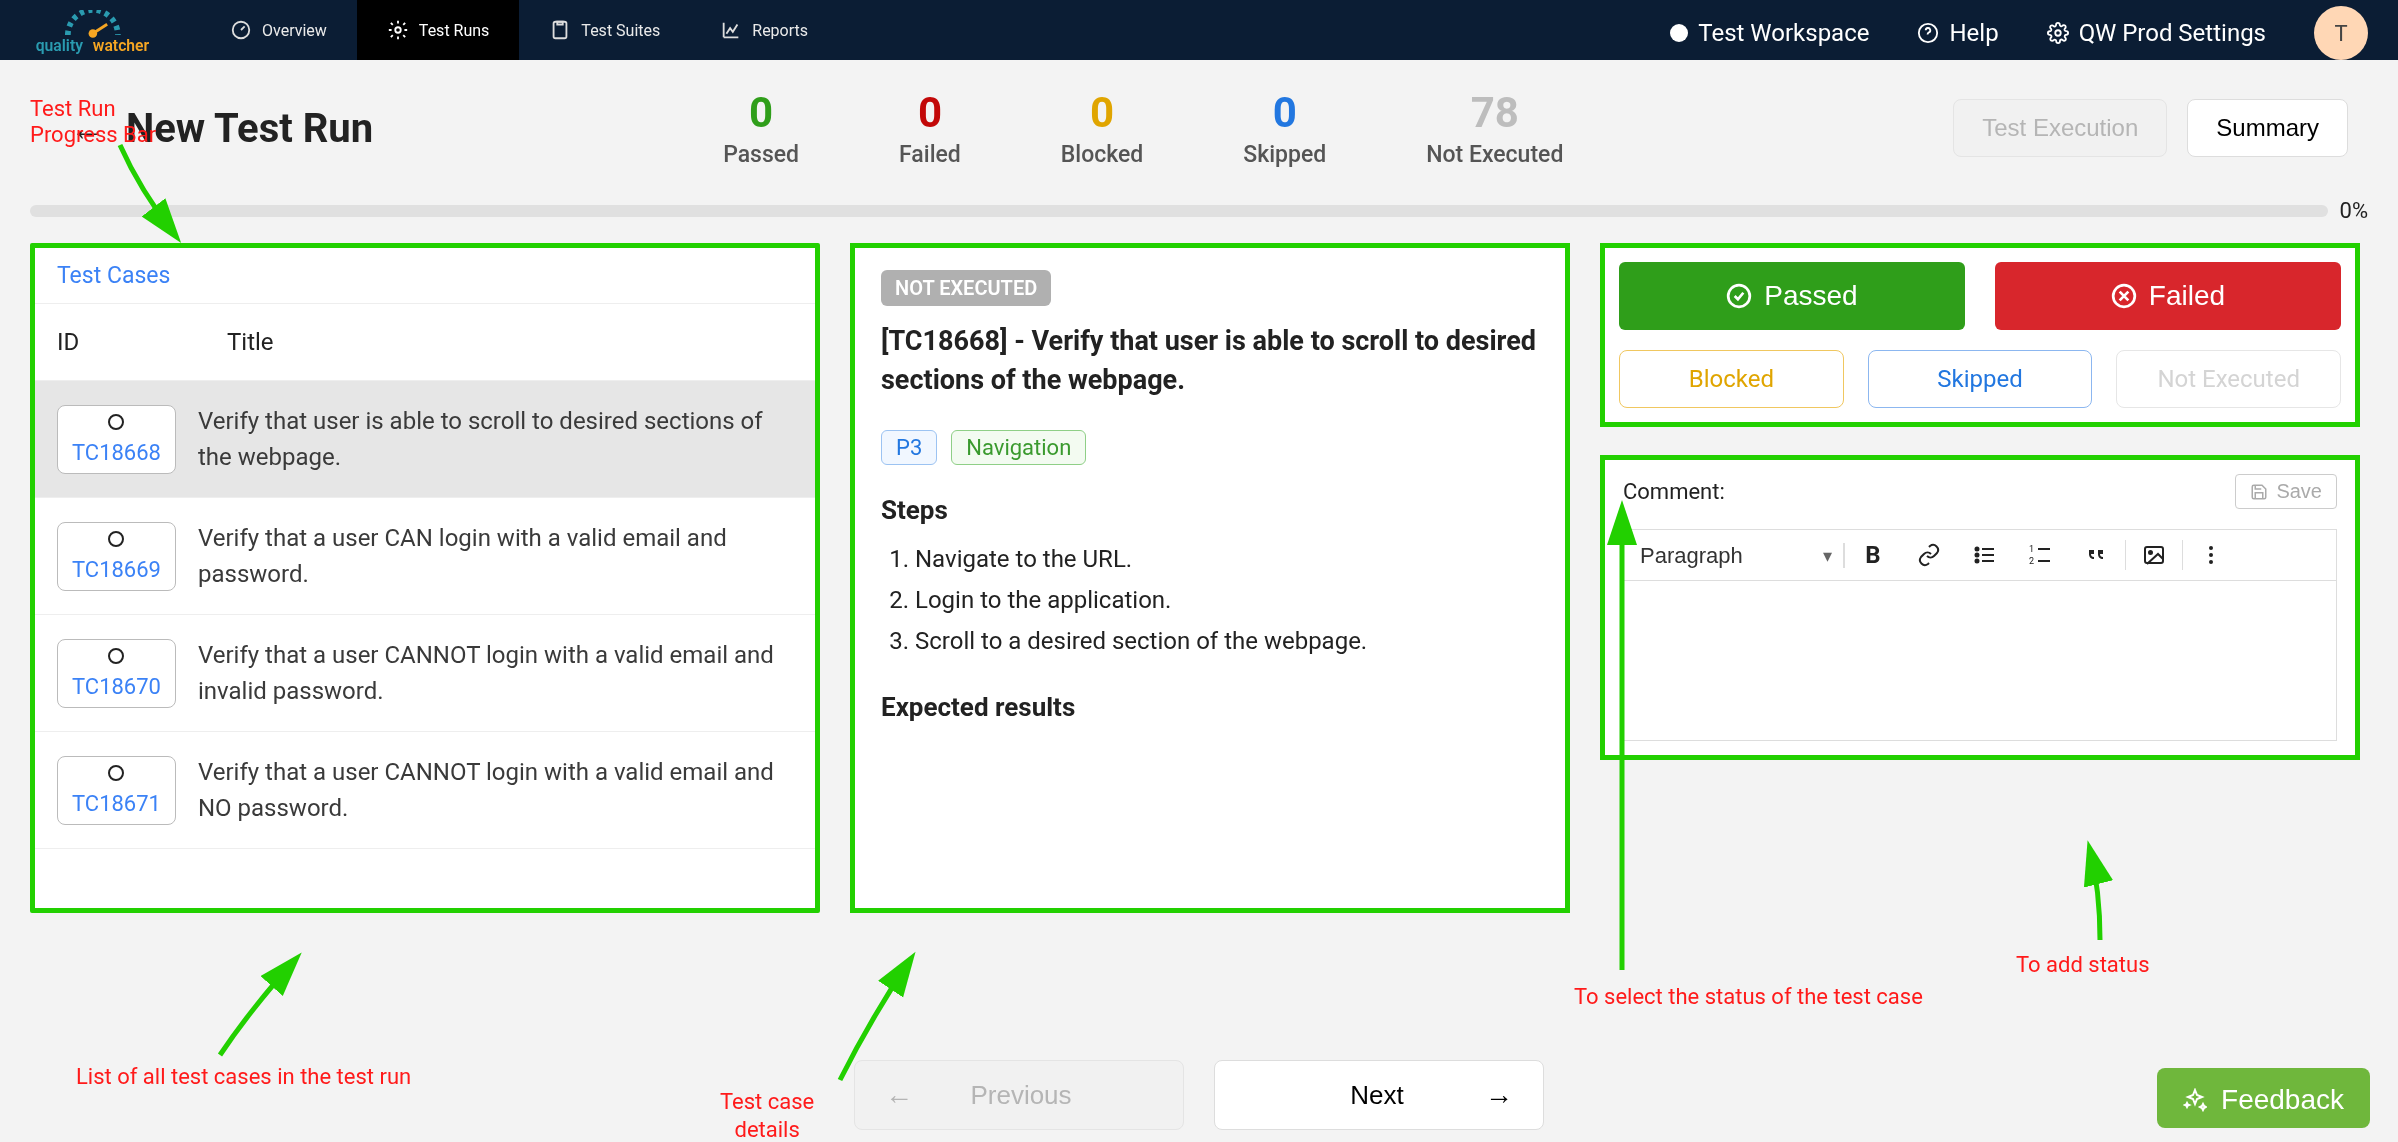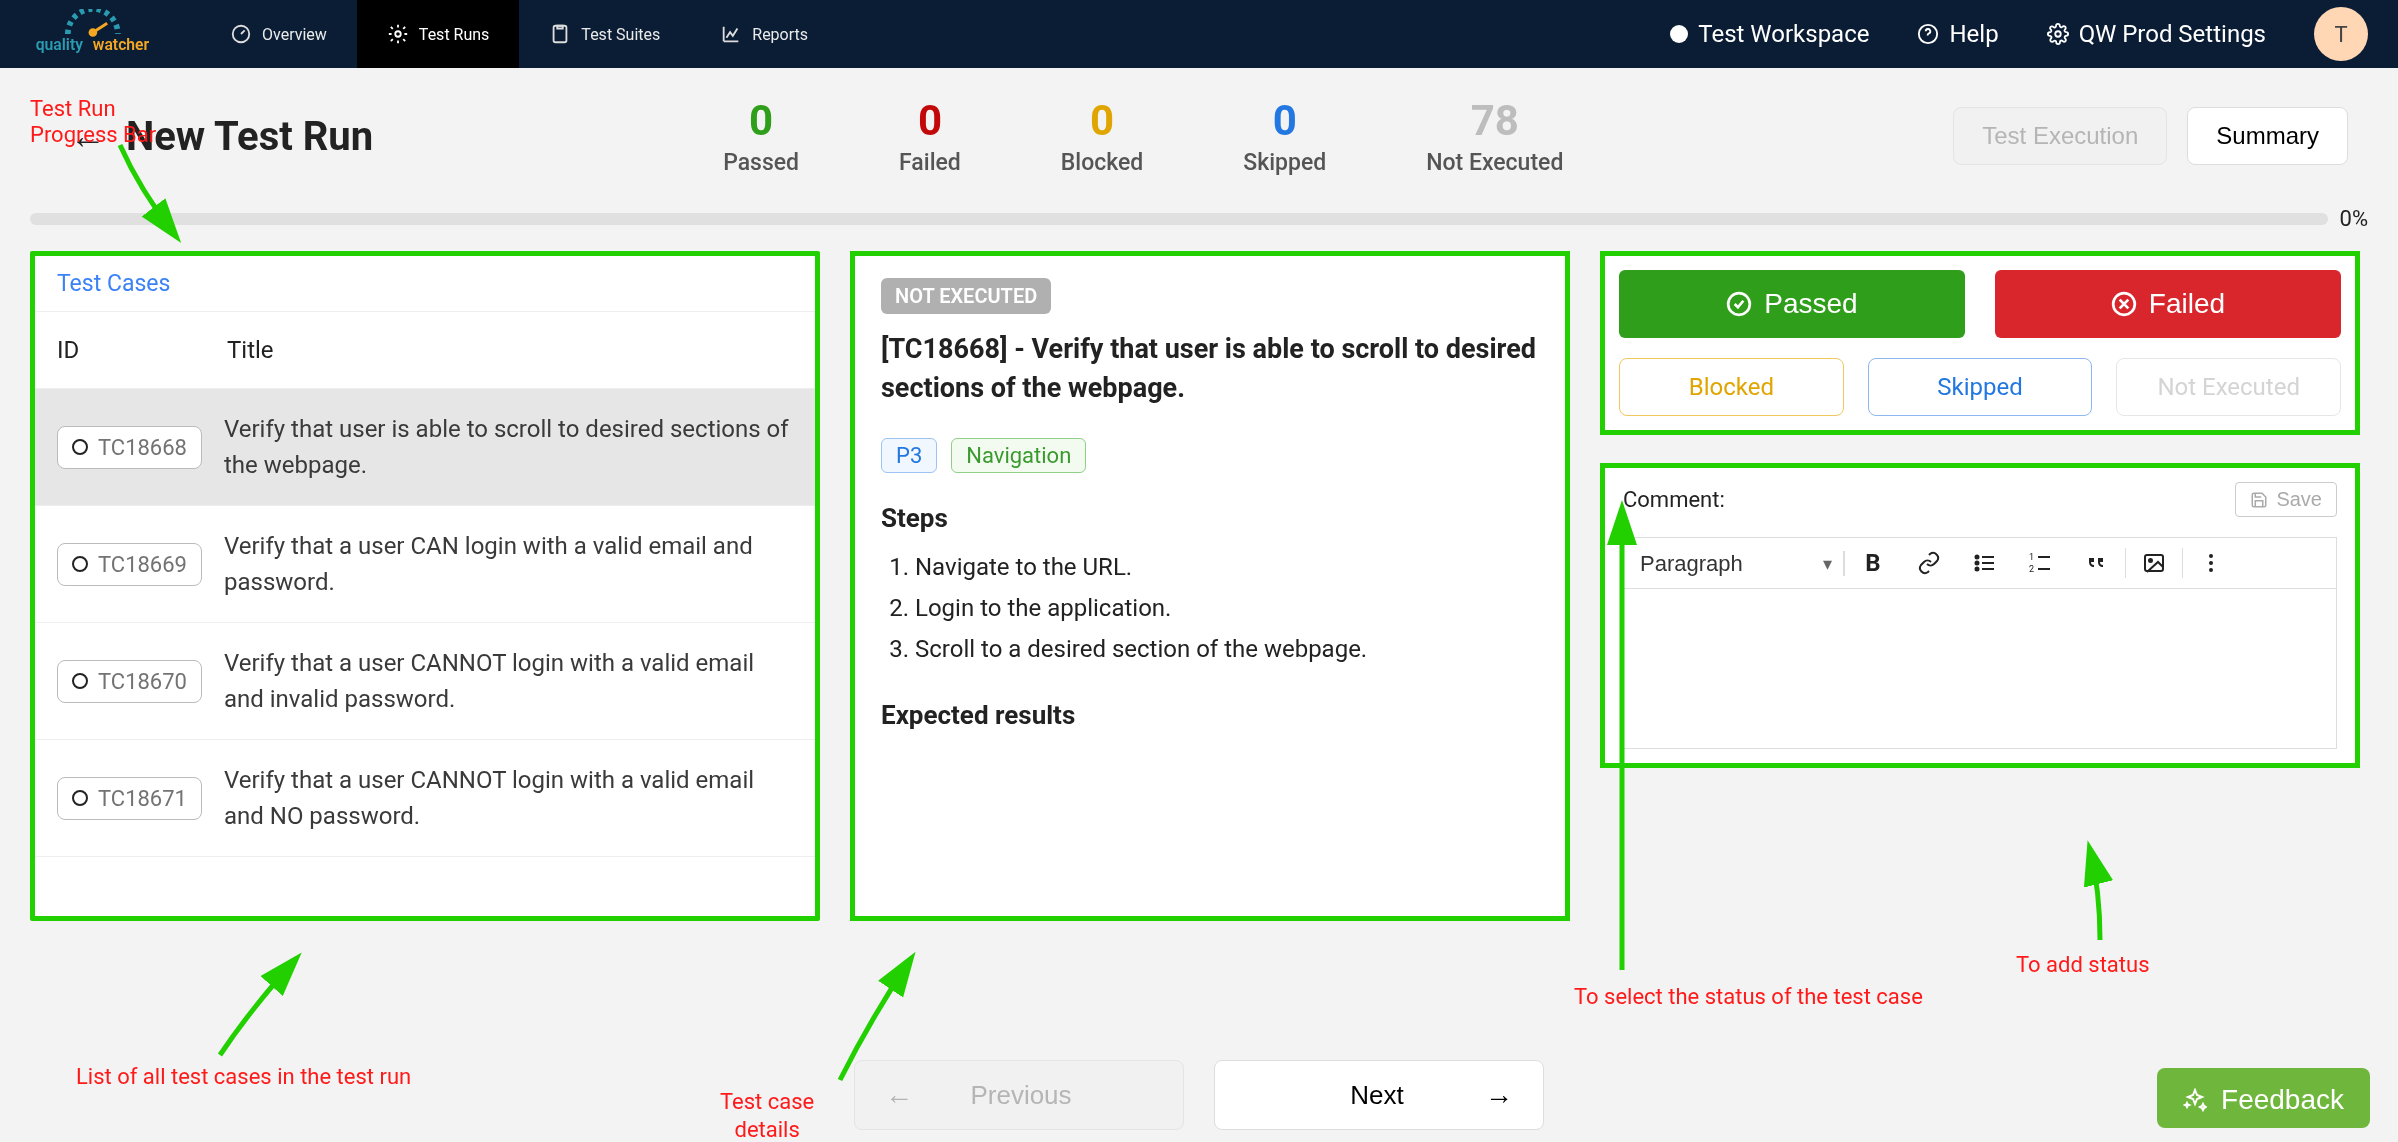--- a/index.html
+++ b/index.html
@@ -9,23 +9,23 @@
     color: #222;
     width: 2398px;
     height: 1142px;
     overflow: hidden;
     position: relative;
   }
 
   
   .topnav {
     background: #0b1d34;
-    height: 68px;
+    height: 60px;
     display: flex;
-    align-items: center;
+    align-items: flex-end;
     color: #fff;
     position: relative;
   }
   .logo {
     width: 200px;
     display: flex;
     align-items: center;
     justify-content: center;
   }
   .logo svg { height: 50px; }
@@ -129,21 +129,21 @@
   .tc-row {
     display:flex; align-items:center;
     padding: 22px 22px; border-bottom:1px solid #eee;
     font-size:24px; color:#3a3a3a; gap:22px;
     cursor:pointer;
   }
   .tc-row.selected { background:#e6e6e6; }
   .tc-id-pill {
     border:1px solid #bbb; border-radius:8px;
     padding:8px 14px; display:flex; align-items:center; gap:10px;
-    background:#fff; font-size:22px; color:#737373; flex-shrink:0;
+    background:#fff; font-size:22px; color:#3b82f6; flex-shrink:0;flex-direction:column;
   }
   .tc-id-pill .circle {
     width:16px; height:16px; border:2px solid #222; border-radius:50%;
     display:inline-block;
   }
   .tc-title { line-height:1.5; flex:1; }
 
   
   .panel-center {
     width: 720px;

